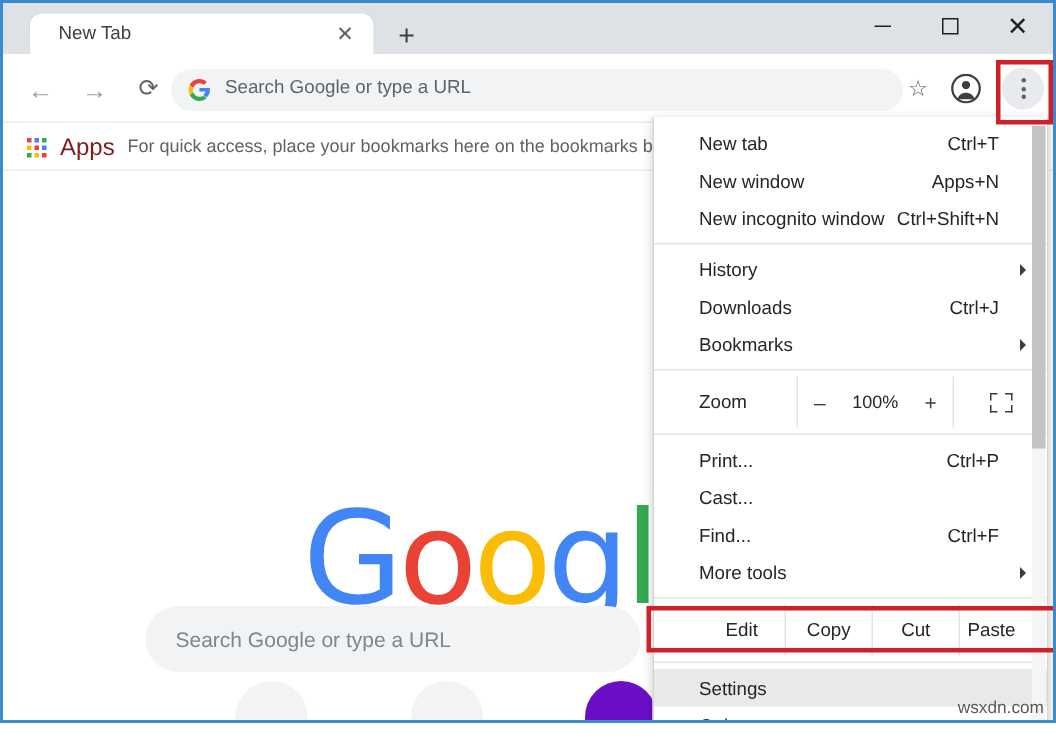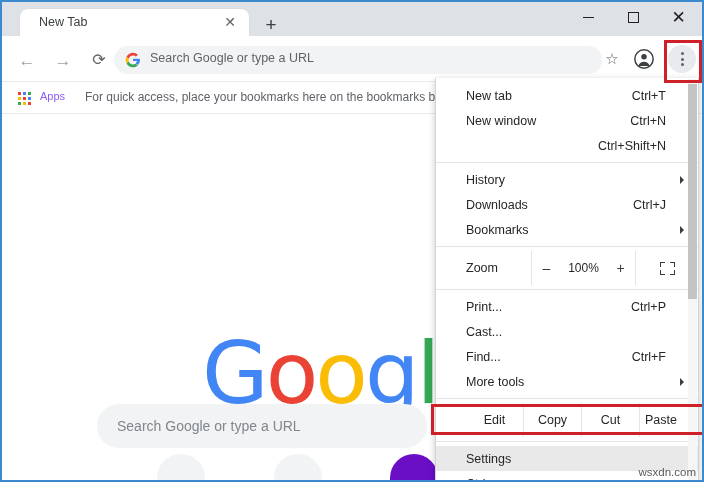--- a/index.html
+++ b/index.html
@@ -130,21 +130,21 @@
   }
   #apps-grid {
     position: absolute; left: 16px; top: 10px;
     width: 13px; height: 13px;
     display: grid; grid-template-columns: repeat(3, 3px);
     grid-template-rows: repeat(3, 3px); gap: 2px;
   }
   #apps-grid i { display:block; width:3px; height:3px; }
   #apps-label {
     position: absolute; left: 38px; top: 8px;
-    font-size: 11px; color: #8b5cf6;
+    font-size: 16px; color: #7f1d1d;
   }
   #bookmarks-hint {
     position: absolute; left: 83px; top: 8px;
     font-size: 12px; color: #5f6368;
     white-space: nowrap;
   }
 
   
   #ntp {
     position: absolute; left: 0; top: 112px; right: 0; bottom: 0;
@@ -362,23 +362,24 @@
     <div id="menu-inner">
 
       <div class="grp-top"></div>
 
       <div class="mi">
         <span>New tab</span>
         <span class="accel">Ctrl+T</span>
       </div>
       <div class="mi">
         <span>New window</span>
-        <span class="accel">Ctrl+N</span>
-      </div>
-      <div class="mi">
+        <span class="accel">Apps+N</span>
+      </div>
+      <div class="mi">
+        <span>New incognito window</span>
         <span class="accel">Ctrl+Shift+N</span>
       </div>
 
       <div class="sep"></div>
 
       <div class="mi">
         <span>History</span>
         <span class="arrow"></span>
       </div>
       <div class="mi">

